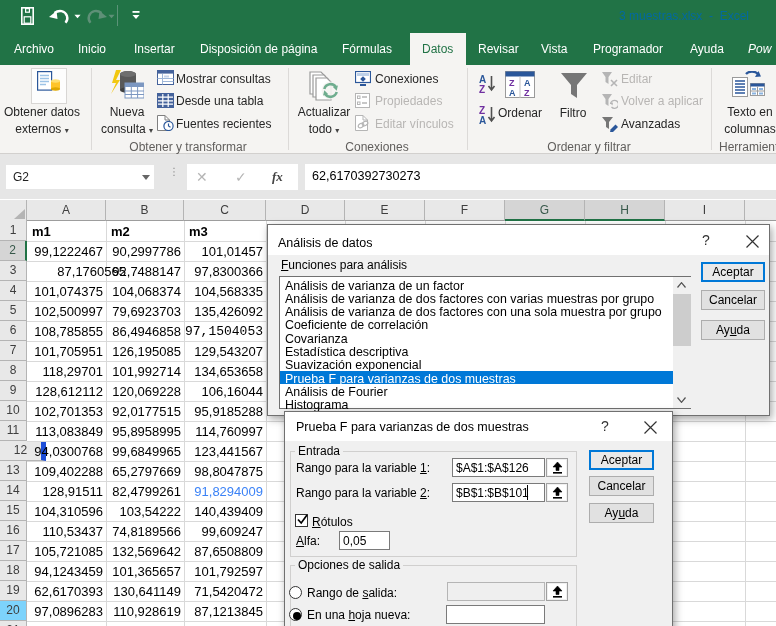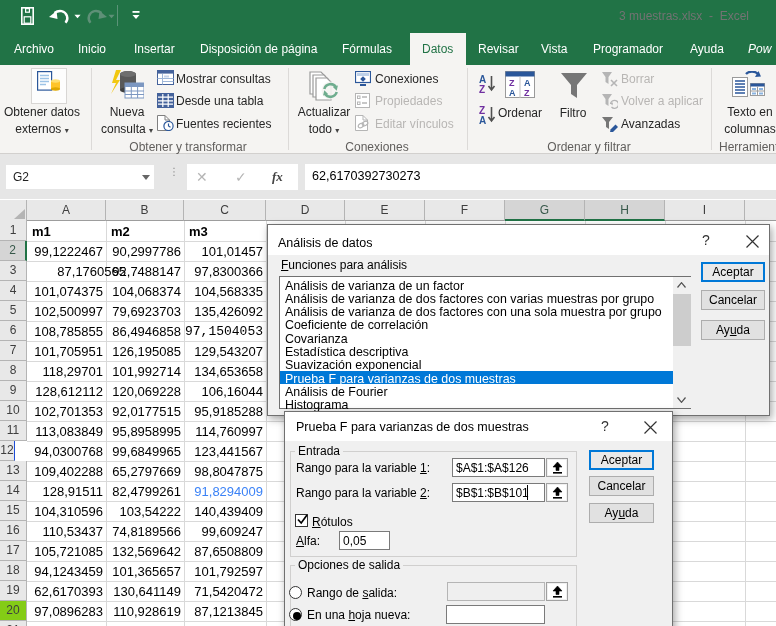--- a/index.html
+++ b/index.html
@@ -34,21 +34,21 @@
 </svg>
 <svg class="abs" style="left:108px;top:14px;" width="7" height="5" viewBox="0 0 8 5">
     <path d="M0.5 0.5 l7 0 l-3.5 4 z" fill="#5e9077"></path>
   </svg>
 <div class="abs" style="left:117px;top:5px;width:1px;height:21px;background:#5b9378;"></div>
 
 <svg class="abs" style="left:131px;top:11px;" width="10" height="9" viewBox="0 0 10 9">
   <rect x="1.5" y="0" width="7" height="1.8" fill="#fff"></rect>
   <path d="M1.5 4 l7 0 l-3.5 4 z" fill="#fff"></path>
 </svg>
-<div class="tx" style="left:619px;top:9px;color:#737373;font-size:12px;">3 muestras.xlsx&nbsp;&nbsp;-&nbsp;&nbsp;Excel</div>
+<div class="tx" style="left:619px;top:9px;color:#0369a1;font-size:12px;">3 muestras.xlsx&nbsp;&nbsp;-&nbsp;&nbsp;Excel</div>
 
 <div class="abs" style="left:0;top:33px;width:776px;height:32px;background:#217346;"></div>
 <div class="abs" style="left:410px;top:33px;width:56px;height:32px;background:#f5f4f2;"></div>
 <div class="tx" style="left:14px;top:42px;color:#fff;">Archivo</div>
 <div class="tx" style="left:78px;top:42px;color:#fff;">Inicio</div>
 <div class="tx" style="left:134px;top:42px;color:#fff;">Insertar</div>
 <div class="tx" style="left:200px;top:42px;color:#fff;">Disposición de página</div>
 <div class="tx" style="left:342px;top:42px;color:#fff;">Fórmulas</div>
 <div class="tx" style="left:422px;top:42px;color:#217346;">Datos</div>
 <div class="tx" style="left:478px;top:42px;color:#fff;">Revisar</div>
@@ -175,21 +175,21 @@
 
 <svg class="abs" style="left:560px;top:72px;" width="28" height="27" viewBox="0 0 28 27">
   <path d="M1 1 H27 L17 13 V26 L11 22 V13 Z" fill="#767676"></path>
 </svg>
 <div class="tx" style="left:573px;top:106px;transform:translateX(-50%);color:#262626;">Filtro</div>
 
 <svg class="abs" style="left:602px;top:72px;" width="16" height="15" viewBox="0 0 16 15">
   <path d="M0 0 H10 L6.5 5 V12 L3.5 10 V5 Z" fill="#b5b5b5"></path>
   <path d="M9 8 L15 14 M15 8 L9 14" stroke="#b5b5b5" stroke-width="1.6"></path>
 </svg>
-<div class="tx" style="left:621px;top:72px;color:#b8b6b4;">Borrar</div>
+<div class="tx" style="left:621px;top:72px;color:#b8b6b4;">Editar</div>
 
 <svg class="abs" style="left:602px;top:94px;" width="16" height="15" viewBox="0 0 16 15">
   <path d="M0 0 H10 L6.5 5 V12 L3.5 10 V5 Z" fill="#b5b5b5"></path>
   <path d="M8.5 10 a4 4 0 1 1 1 3" fill="none" stroke="#b5b5b5" stroke-width="1.3"></path>
   <path d="M8 9 l3 -0.5 l-0.5 3 z" fill="#b5b5b5"></path>
 </svg>
 <div class="tx" style="left:621px;top:94px;color:#b8b6b4;">Volver a aplicar</div>
 
 <svg class="abs" style="left:602px;top:117px;" width="17" height="15" viewBox="0 0 17 15">
   <path d="M0 0 H11 L7 5 V12 L4 10 V5 Z" fill="#767676"></path>
@@ -259,29 +259,29 @@
 <div class="abs" style="left:0;top:42px;width:27px;height:20px;background:#d5d5d5;border-right:2px solid #217346;border-bottom:1px solid #b4b4b4;color:#37584a;font-size:12px;text-align:center;line-height:19px;">2</div>
 <div class="abs" style="left:0;top:62px;width:27px;height:20px;background:#e8e8e8;border-right:1px solid #b4b4b4;border-bottom:1px solid #b4b4b4;color:#3e3e3e;font-size:12px;text-align:center;line-height:19px;">3</div>
 <div class="abs" style="left:0;top:82px;width:27px;height:20px;background:#e8e8e8;border-right:1px solid #b4b4b4;border-bottom:1px solid #b4b4b4;color:#3e3e3e;font-size:12px;text-align:center;line-height:19px;">4</div>
 <div class="abs" style="left:0;top:102px;width:27px;height:20px;background:#e8e8e8;border-right:1px solid #b4b4b4;border-bottom:1px solid #b4b4b4;color:#3e3e3e;font-size:12px;text-align:center;line-height:19px;">5</div>
 <div class="abs" style="left:0;top:122px;width:27px;height:20px;background:#e8e8e8;border-right:1px solid #b4b4b4;border-bottom:1px solid #b4b4b4;color:#3e3e3e;font-size:12px;text-align:center;line-height:19px;">6</div>
 <div class="abs" style="left:0;top:142px;width:27px;height:20px;background:#e8e8e8;border-right:1px solid #b4b4b4;border-bottom:1px solid #b4b4b4;color:#3e3e3e;font-size:12px;text-align:center;line-height:19px;">7</div>
 <div class="abs" style="left:0;top:162px;width:27px;height:20px;background:#e8e8e8;border-right:1px solid #b4b4b4;border-bottom:1px solid #b4b4b4;color:#3e3e3e;font-size:12px;text-align:center;line-height:19px;">8</div>
 <div class="abs" style="left:0;top:182px;width:27px;height:20px;background:#e8e8e8;border-right:1px solid #b4b4b4;border-bottom:1px solid #b4b4b4;color:#3e3e3e;font-size:12px;text-align:center;line-height:19px;">9</div>
 <div class="abs" style="left:0;top:202px;width:27px;height:20px;background:#e8e8e8;border-right:1px solid #b4b4b4;border-bottom:1px solid #b4b4b4;color:#3e3e3e;font-size:12px;text-align:center;line-height:19px;">10</div>
 <div class="abs" style="left:0;top:222px;width:27px;height:20px;background:#e8e8e8;border-right:1px solid #b4b4b4;border-bottom:1px solid #b4b4b4;color:#3e3e3e;font-size:12px;text-align:center;line-height:19px;">11</div>
-<div class="abs" style="left:0;top:242px;width:15px;height:20px;background:#e8e8e8;border-right:1px solid #1d4ed8;border-bottom:1px solid #b4b4b4;color:#3e3e3e;font-size:12px;text-align:center;line-height:19px;">12</div>
+<div class="abs" style="left:0;top:242px;width:46px;height:20px;background:#e8e8e8;border-right:5px solid #1d4ed8;border-bottom:1px solid #b4b4b4;color:#3e3e3e;font-size:12px;text-align:center;line-height:19px;">12</div>
 <div class="abs" style="left:0;top:262px;width:27px;height:20px;background:#e8e8e8;border-right:1px solid #b4b4b4;border-bottom:1px solid #b4b4b4;color:#3e3e3e;font-size:12px;text-align:center;line-height:19px;">13</div>
 <div class="abs" style="left:0;top:282px;width:27px;height:20px;background:#e8e8e8;border-right:1px solid #b4b4b4;border-bottom:1px solid #b4b4b4;color:#3e3e3e;font-size:12px;text-align:center;line-height:19px;">14</div>
 <div class="abs" style="left:0;top:302px;width:27px;height:20px;background:#e8e8e8;border-right:1px solid #b4b4b4;border-bottom:1px solid #b4b4b4;color:#3e3e3e;font-size:12px;text-align:center;line-height:19px;">15</div>
 <div class="abs" style="left:0;top:322px;width:27px;height:20px;background:#e8e8e8;border-right:1px solid #b4b4b4;border-bottom:1px solid #b4b4b4;color:#3e3e3e;font-size:12px;text-align:center;line-height:19px;">16</div>
 <div class="abs" style="left:0;top:342px;width:27px;height:20px;background:#e8e8e8;border-right:1px solid #b4b4b4;border-bottom:1px solid #b4b4b4;color:#3e3e3e;font-size:12px;text-align:center;line-height:19px;">17</div>
 <div class="abs" style="left:0;top:362px;width:27px;height:20px;background:#e8e8e8;border-right:1px solid #b4b4b4;border-bottom:1px solid #b4b4b4;color:#3e3e3e;font-size:12px;text-align:center;line-height:19px;">18</div>
 <div class="abs" style="left:0;top:382px;width:27px;height:20px;background:#e8e8e8;border-right:1px solid #b4b4b4;border-bottom:1px solid #b4b4b4;color:#3e3e3e;font-size:12px;text-align:center;line-height:19px;">19</div>
-<div class="abs" style="left:0;top:402px;width:27px;height:20px;background:#84cc16;border-right:1px solid #b4b4b4;border-bottom:1px solid #b4b4b4;color:#3e3e3e;font-size:12px;text-align:center;line-height:19px;">20</div>
+<div class="abs" style="left:0;top:402px;width:27px;height:20px;background:#7dd3fc;border-right:1px solid #b4b4b4;border-bottom:1px solid #b4b4b4;color:#3e3e3e;font-size:12px;text-align:center;line-height:19px;">20</div>
 <div class="abs" style="left:0;top:422px;width:27px;height:20px;background:#e8e8e8;border-right:1px solid #b4b4b4;border-bottom:1px solid #b4b4b4;color:#3e3e3e;font-size:12px;text-align:center;line-height:19px;">21</div>
 <div class="abs" style="left:106px;top:22px;width:1px;height:405px;background:#d9d9d9;"></div>
 <div class="abs" style="left:184px;top:22px;width:1px;height:405px;background:#d9d9d9;"></div>
 <div class="abs" style="left:266px;top:22px;width:1px;height:405px;background:#d9d9d9;"></div>
 <div class="abs" style="left:345px;top:22px;width:1px;height:405px;background:#d9d9d9;"></div>
 <div class="abs" style="left:425px;top:22px;width:1px;height:405px;background:#d9d9d9;"></div>
 <div class="abs" style="left:505px;top:22px;width:1px;height:405px;background:#d9d9d9;"></div>
 <div class="abs" style="left:585px;top:22px;width:1px;height:405px;background:#d9d9d9;"></div>
 <div class="abs" style="left:665px;top:22px;width:1px;height:405px;background:#d9d9d9;"></div>
 <div class="abs" style="left:745px;top:22px;width:1px;height:405px;background:#d9d9d9;"></div>

